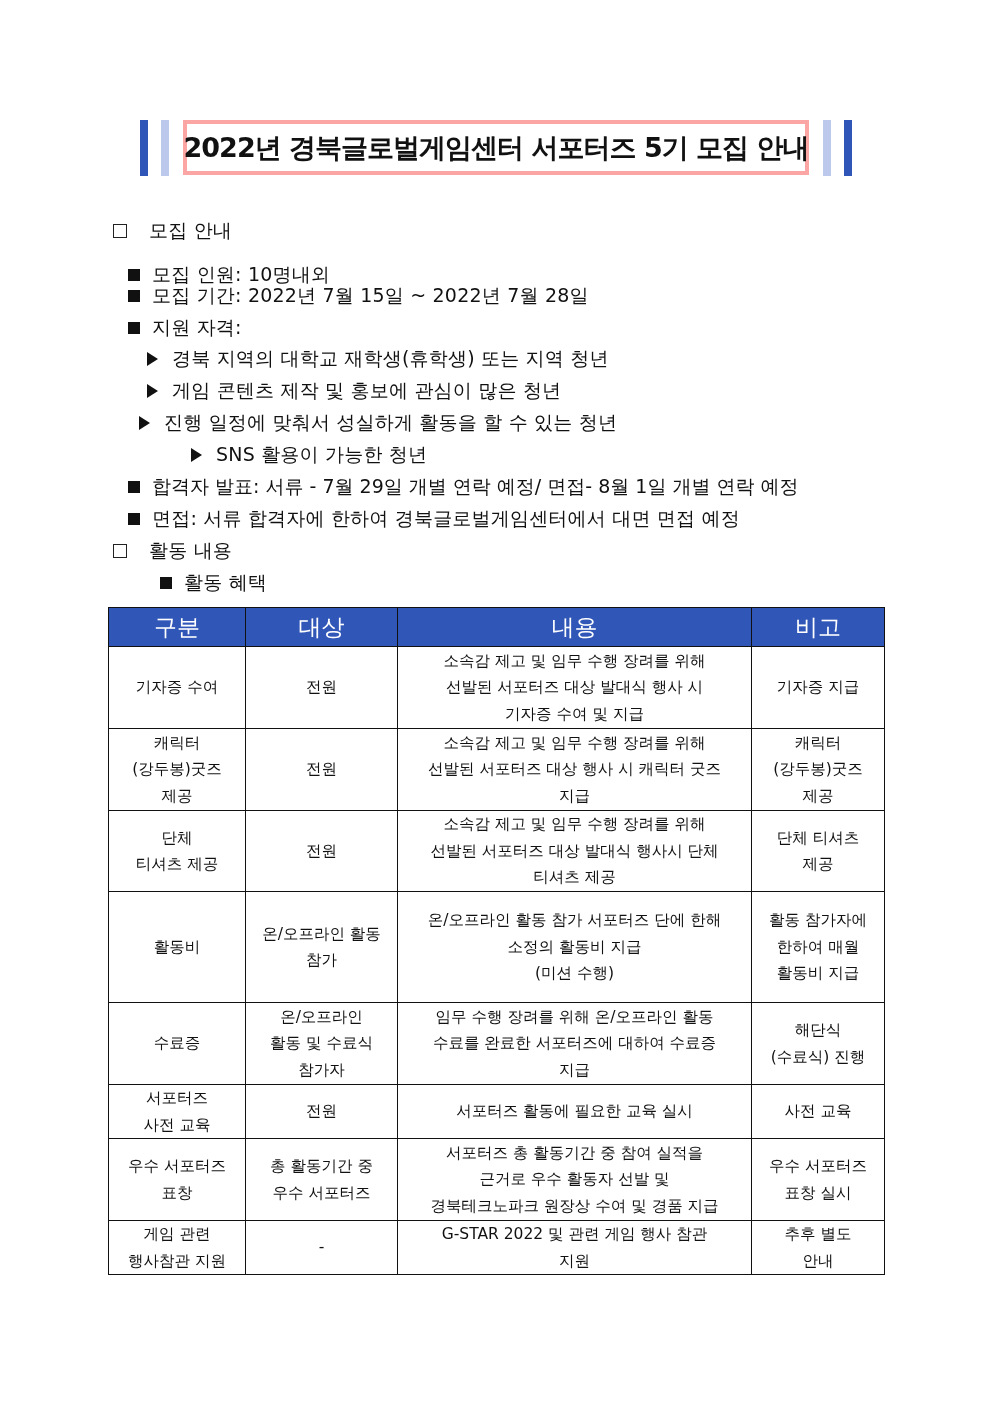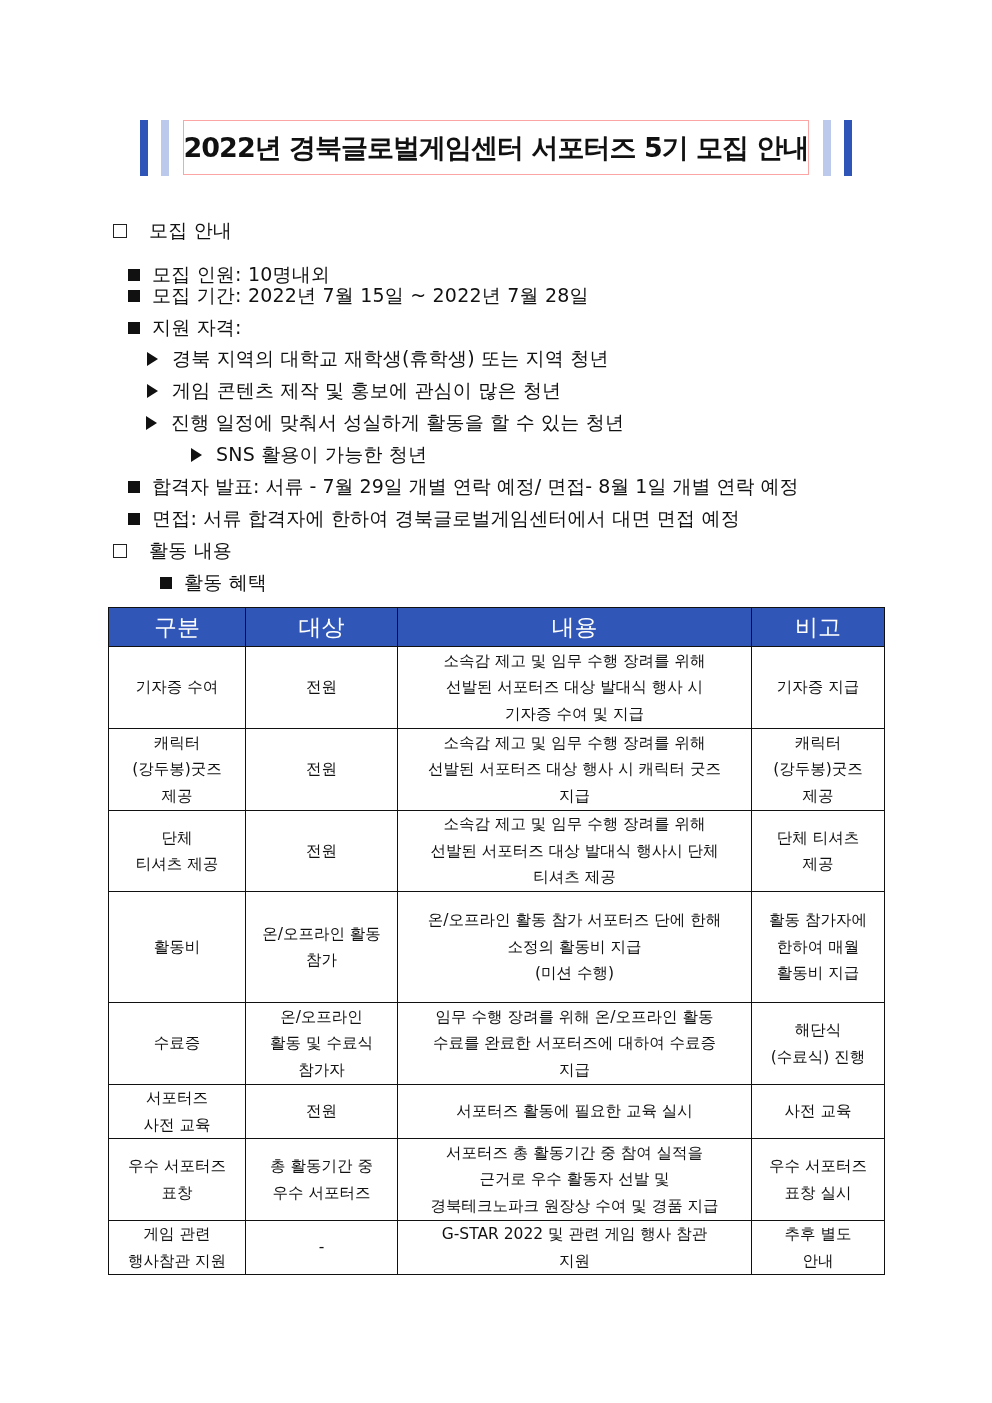--- a/index.html
+++ b/index.html
@@ -1,21 +1,21 @@
 <!DOCTYPE html>
 <html><head>
 <meta charset="utf-8">
 <style>
   html, body { margin:0; padding:0; background:#ffffff; }
   body { width:992px; height:1403px; position:relative; font-family:"DejaVu Sans", sans-serif; color:#111; overflow:hidden; }
   .title-wrap { position:absolute; top:120px; left:140px; width:712px; height:58px; }
   .bar { position:absolute; top:0; width:8px; height:56px; }
   .bar.dark { background:#2f55b8; }
   .bar.light { background:#bcc9ec; }
-  .title-box { position:absolute; left:43px; top:0; width:626px; height:55px; border:1px solid #fca5a5; box-sizing:border-box; display:flex; align-items:center; justify-content:center; font-size:27px; font-weight:bold; letter-spacing:-1px; white-space:nowrap; }
+  .title-box { position:absolute; left:43px; top:0; width:626px; height:55px; border:4px solid #fca5a5; box-sizing:border-box; display:flex; align-items:center; justify-content:center; font-size:27px; font-weight:bold; letter-spacing:-1px; white-space:nowrap; }
   .line { position:absolute; font-size:19px; white-space:nowrap; letter-spacing:0.2px; }
   .sq-open { display:inline-block; width:14px; height:14px; border:1.5px solid #222; box-sizing:border-box; vertical-align:-1px; margin-right:22px; }
   .sq-fill { display:inline-block; width:12px; height:12px; background:#111; vertical-align:0px; margin-right:12px; }
   .tri { display:inline-block; width:0; height:0; border-top:7px solid transparent; border-bottom:7px solid transparent; border-left:11px solid #111; vertical-align:-1px; margin-right:14px; }
   table.benefits { position:absolute; left:108px; top:607px; border-collapse:collapse; width:776px; table-layout:fixed; font-size:15.5px; }
   table.benefits th { background:#3056b8; color:#fff; font-weight:normal; font-size:23px; height:36px; border:1.5px solid #111; }
   table.benefits td { border:1.5px solid #111; text-align:center; vertical-align:middle; line-height:26.5px; padding:0 4px; white-space:pre-line;margin-top:16px; }
 </style>
 </head>
 <body>
@@ -39,21 +39,21 @@
 </div>
 <div class="line" style="left:128px; top:315px;">
   <span class="sq-fill"></span><span>지원 자격:</span>
 </div>
 <div class="line" style="left:147px; top:346px;">
   <span class="tri"></span><span>경북 지역의 대학교 재학생(휴학생) 또는 지역 청년</span>
 </div>
 <div class="line" style="left:147px; top:378px;">
   <span class="tri"></span><span>게임 콘텐츠 제작 및 홍보에 관심이 많은 청년</span>
 </div>
-<div class="line" style="left:146px; top:410px;">
+<div class="line" style="left:139px; top:410px;">
   <span class="tri"></span><span>진행 일정에 맞춰서 성실하게 활동을 할 수 있는 청년</span>
 </div>
 <div class="line" style="left:147px; top:442px;padding-left:44px;">
   <span class="tri"></span><span>SNS 활용이 가능한 청년</span>
 </div>
 <div class="line" style="left:128px; top:474px; letter-spacing:0;">
   <span class="sq-fill"></span><span>합격자 발표: 서류 - 7월 29일 개별 연락 예정/ 면접- 8월 1일 개별 연락 예정</span>
 </div>
 <div class="line" style="left:128px; top:506px;">
   <span class="sq-fill"></span><span>면접: 서류 합격자에 한하여 경북글로벌게임센터에서 대면 면접 예정</span>

